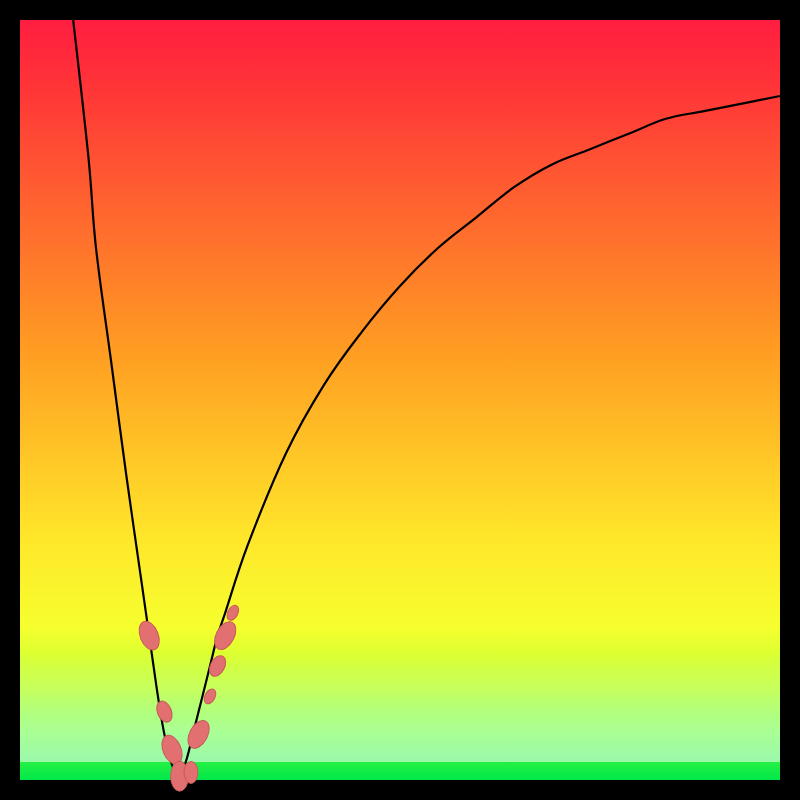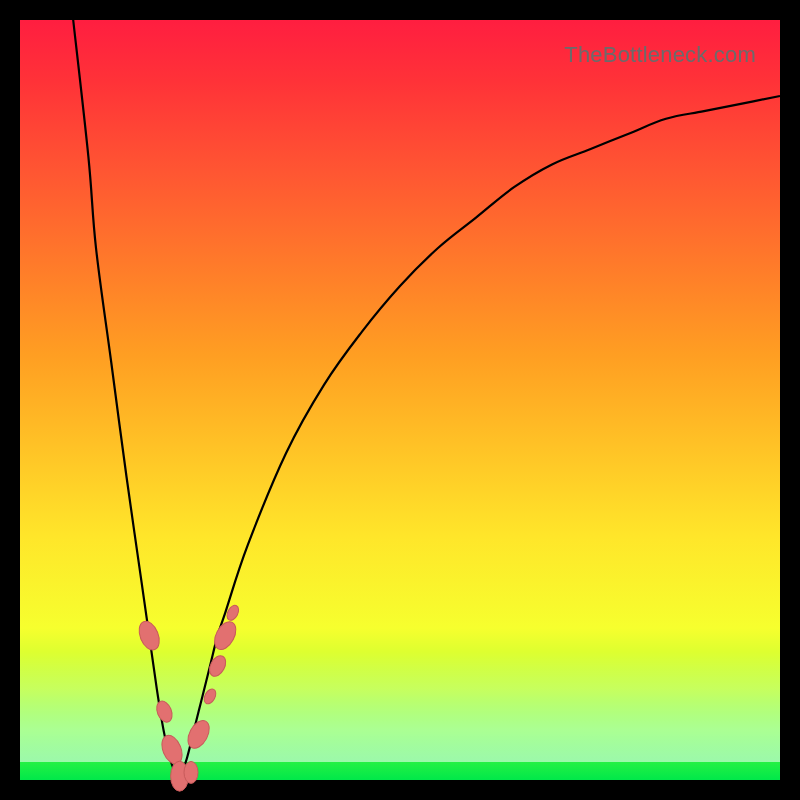--- a/index.html
+++ b/index.html
@@ -82,21 +82,20 @@
     stroke-width: 2.2;
   }
 </style>
 </head>
 <body>
 
 <div class="frame">
   <div class="plot-area">
     <div class="pale-band"></div>
 
-    <div class="watermark">TheBottleneck.com</div>
 
     <svg class="curve" viewBox="0 0 760 760">
       <path id="left-branch-path" class="curve-path" d="M 53.20 0.00 C 55.94 24.62, 64.30 95.76, 68.40 136.80 C 72.50 177.84, 71.90 191.06, 76.00 228.00 C 80.10 264.94, 85.73 300.96, 91.20 342.00 C 96.67 383.04, 100.93 416.33, 106.40 456.00 C 111.87 495.67, 116.13 524.10, 121.60 562.40 C 127.07 600.70, 132.70 641.44, 136.80 668.80 C 140.90 696.16, 141.66 700.72, 144.40 714.40 C 147.14 728.08, 149.26 736.59, 152.00 744.80 C 154.74 753.01, 158.23 757.26, 159.60 760.00"></path>
       <path id="right-branch-path" class="curve-path" d="M 159.60 760.00 C 160.97 755.90, 164.46 746.78, 167.20 737.20 C 169.94 727.62, 172.06 717.74, 174.80 706.80 C 177.54 695.86, 179.66 687.34, 182.40 676.40 C 185.14 665.46, 187.26 656.94, 190.00 646.00 C 192.74 635.06, 194.86 625.18, 197.60 615.60 C 200.34 606.02, 199.73 609.22, 205.20 592.80 C 210.67 576.38, 217.06 553.13, 228.00 524.40 C 238.94 495.67, 252.32 461.93, 266.00 433.20 C 279.68 404.47, 290.32 386.69, 304.00 364.80 C 317.68 342.91, 328.32 329.38, 342.00 311.60 C 355.68 293.82, 366.32 281.05, 380.00 266.00 C 393.68 250.95, 404.32 240.31, 418.00 228.00 C 431.68 215.69, 442.32 208.54, 456.00 197.60 C 469.68 186.66, 480.32 176.78, 494.00 167.20 C 507.68 157.62, 518.32 151.24, 532.00 144.40 C 545.68 137.56, 556.32 134.67, 570.00 129.20 C 583.68 123.73, 594.32 119.47, 608.00 114.00 C 621.68 108.53, 632.32 102.90, 646.00 98.80 C 659.68 94.70, 670.32 93.94, 684.00 91.20 C 697.68 88.46, 708.32 86.34, 722.00 83.60 C 735.68 80.86, 753.16 77.37, 760.00 76.00"></path>
       <g id="beads-group">
           <ellipse cx="129.20" cy="615.60" rx="9" ry="15" transform="rotate(-22 129.20 615.60)" class="bead"></ellipse>
           <ellipse cx="144.40" cy="691.60" rx="7" ry="11" transform="rotate(-22 144.40 691.60)" class="bead"></ellipse>
           <ellipse cx="152.00" cy="729.60" rx="9" ry="15" transform="rotate(-22 152.00 729.60)" class="bead"></ellipse>
           <ellipse cx="159.60" cy="756.20" rx="9" ry="15" transform="rotate(0 159.60 756.20)" class="bead"></ellipse>
           <ellipse cx="171.00" cy="752.40" rx="7" ry="11" transform="rotate(0 171.00 752.40)" class="bead"></ellipse>

